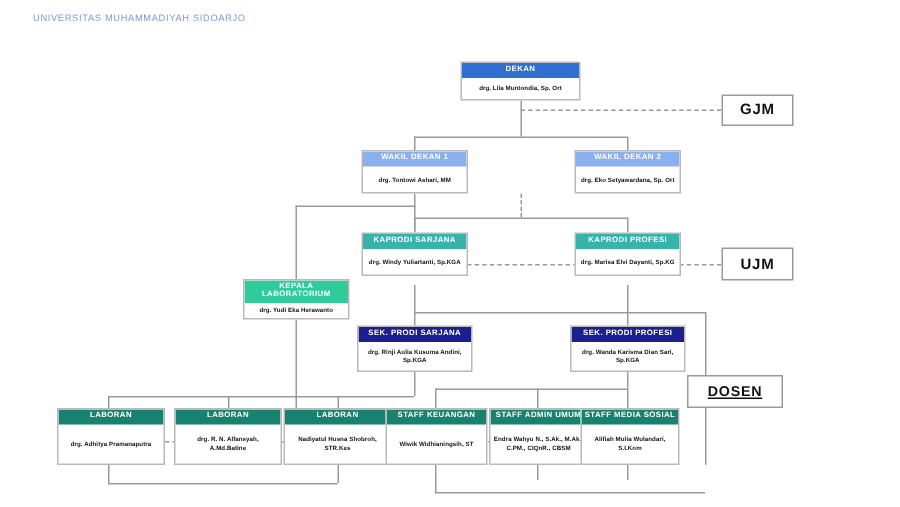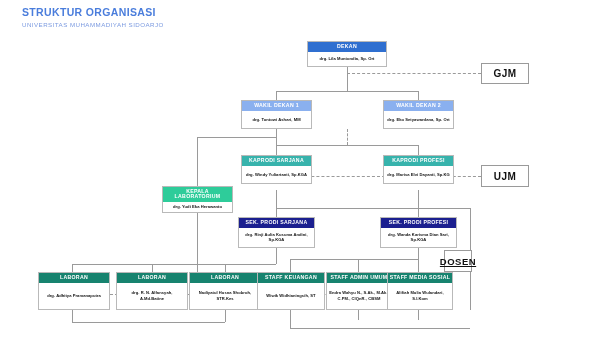--- a/index.html
+++ b/index.html
@@ -82,21 +82,20 @@
     font-weight:bold;color:#111111;
     letter-spacing:.5px;
   }
 </style>
 </head>
 <body>
 
 <div id="chart">
 
   <div class="hdr">
-    <div class="l1">STRUKTUR ORGANISASI</div>
     <div class="l3">UNIVERSITAS MUHAMMADIYAH SIDOARJO</div>
   </div>
 
   <div class="ln lnv" style="left:347px;top:67px;height:24px;"></div>
   <div class="ln lnh" style="left:276px;top:91px;width:142px;"></div>
   <div class="ln lnv" style="left:276px;top:91px;height:9px;"></div>
   <div class="ln lnv" style="left:418px;top:91px;height:9px;"></div>
 
   <div class="dash-h" style="left:347px;top:73px;width:134px;"></div>
 
@@ -218,17 +217,17 @@
   </div>
 
   <div class="plain" style="left:481px;top:63px;width:48px;height:21px;font-size:10px;">
     <span>GJM</span>
   </div>
 
   <div class="plain" style="left:481px;top:165px;width:48px;height:22px;font-size:10px;">
     <span>UJM</span>
   </div>
 
-  <div class="plain" style="left:444px;top:250px;width:28px;height:22px;font-size:9.5px;text-decoration:underline;">
+  <div class="plain" style="left:458px;top:250px;width:64px;height:22px;font-size:9.5px;text-decoration:underline;">
     <span>DOSEN</span>
   </div>
 
 </div>
 
 </body></html>

